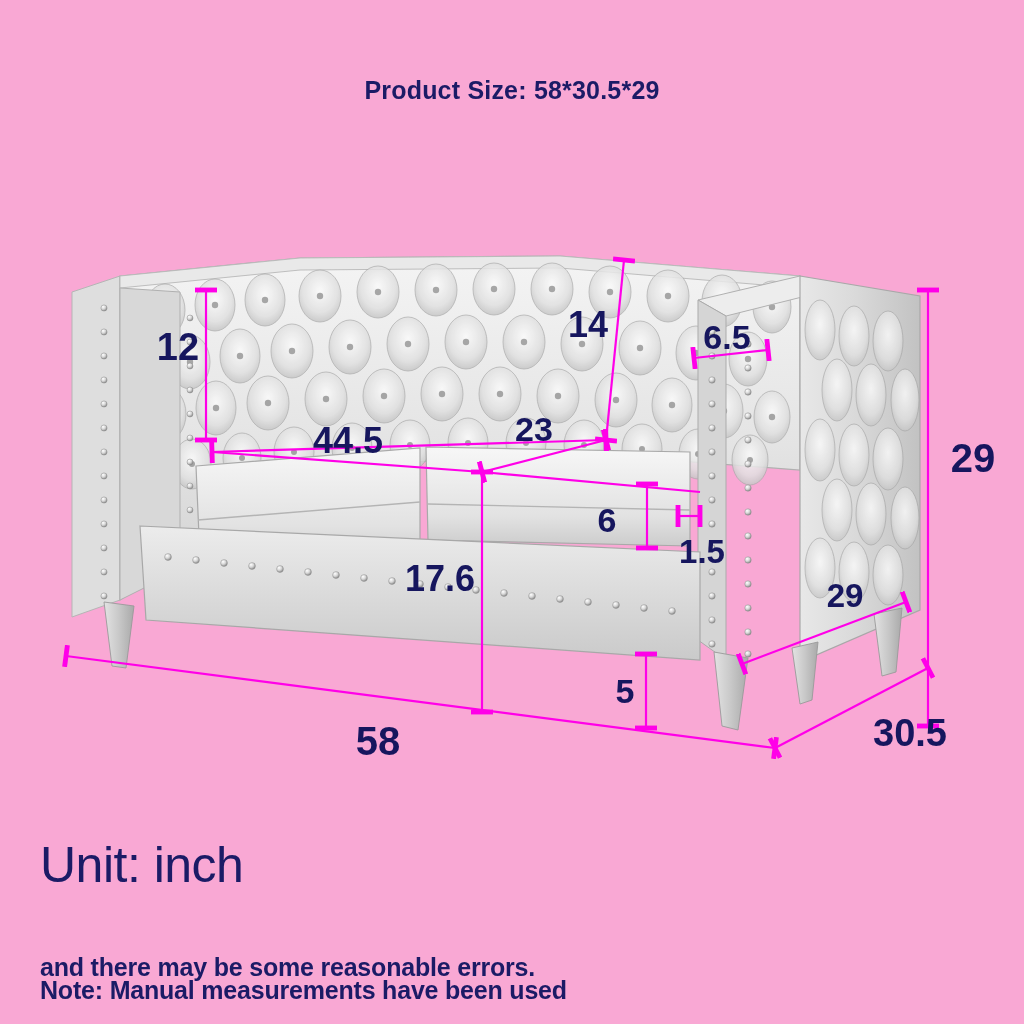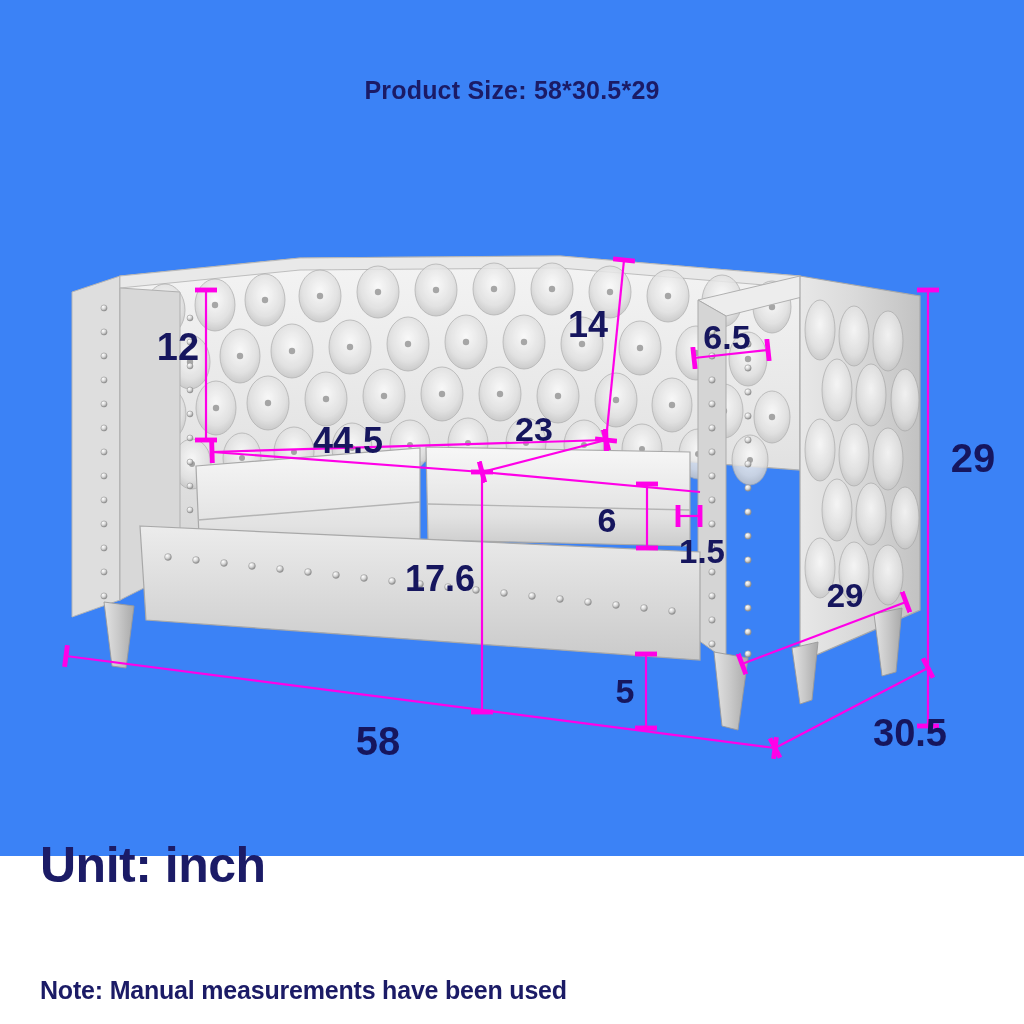--- a/index.html
+++ b/index.html
@@ -5,42 +5,42 @@
   * { box-sizing: border-box; }
   html, body {
     margin: 0; padding: 0;
     width: 1024px; height: 1024px;
     background: #ffffff;
     font-family: "Liberation Sans", sans-serif;
     overflow: hidden;
   }
   #page {
     position: relative;
-    width: 1024px; height: 856px;
-    background: #3b82f6;
+    width: 1024px; height: 1024px;
+    background: #f9a8d4;
   }
   #title {
     position: absolute;
     top: 76px; left: 0; width: 1024px;
     text-align: center;
     font-size: 25px;
     font-weight: bold;
     color: #1b1b66;
     letter-spacing: 0.2px;
   }
   #diagram {
     position: absolute;
     top: 0; left: 0;
     width: 1024px; height: 1024px;
   }
   #unit {
     position: absolute;
     left: 40px; top: 836px;
     font-size: 50px;
-    font-weight: bold;
+    font-weight: normal;
     color: #1b1b66;
     letter-spacing: -0.5px;
   }
   .note-line {
     position: absolute;
     left: 40px;
     font-size: 25px;
     font-weight: bold;
     color: #1b1b66;
     white-space: nowrap;
@@ -379,14 +379,15 @@
       <text class="dim-label" x="973" y="472" font-size="40" text-anchor="middle">29</text>
       <text class="dim-label" x="845" y="607" font-size="33" text-anchor="middle">29</text>
       <text class="dim-label" x="625" y="703" font-size="34" text-anchor="middle">5</text>
       <text class="dim-label" x="378" y="755" font-size="40" text-anchor="middle">58</text>
       <text class="dim-label" x="910" y="746" font-size="38" text-anchor="middle">30.5</text>
     </g>
   </svg>
 
   <div id="unit">Unit: inch</div>
   <div class="note-line" id="note1">Note: Manual measurements have been used</div>
+  <div class="note-line" id="note2">and there may be some reasonable errors.</div>
 
 </div>
 
 </body></html>

